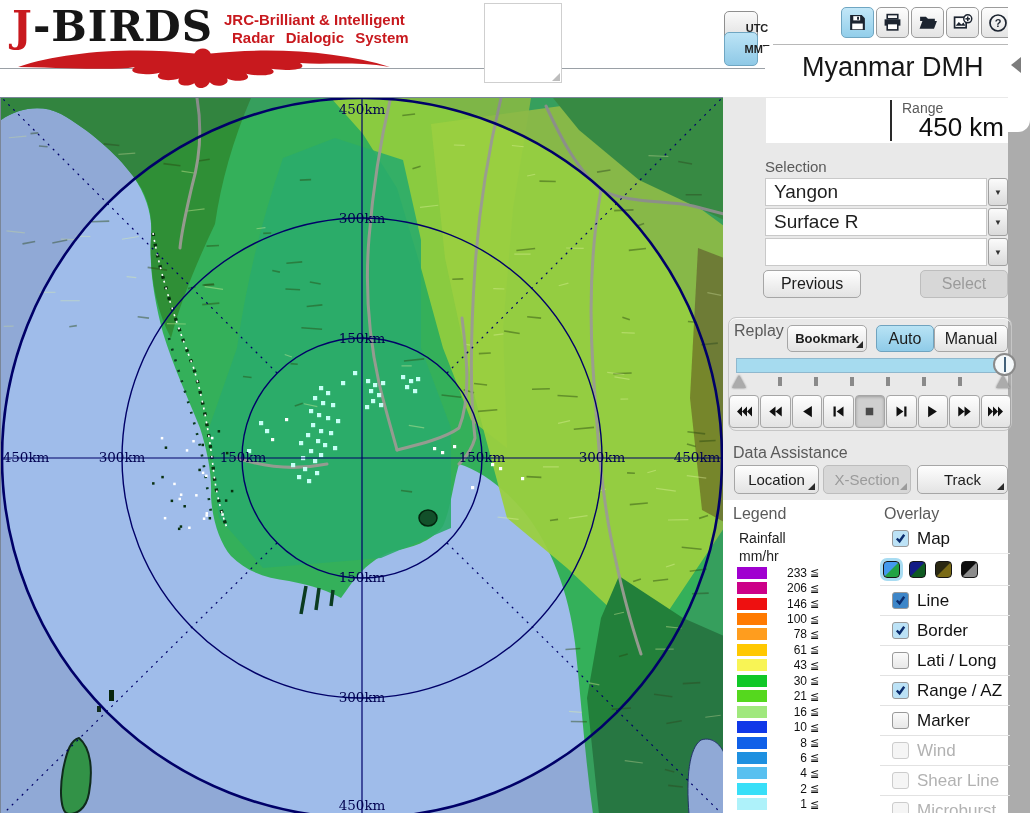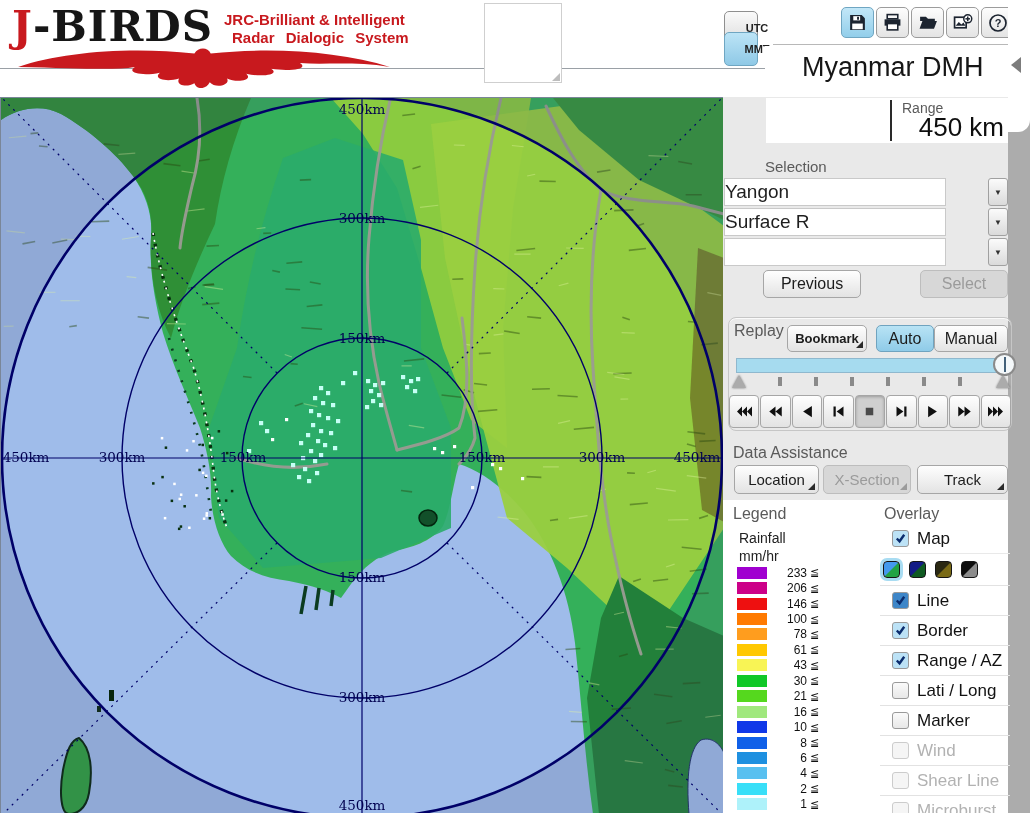--- a/index.html
+++ b/index.html
@@ -43,22 +43,22 @@
       background:linear-gradient(#F8F8F8 20%,#CFCFCF 50%,#EDEDED 80%);box-shadow:inset 0 2px 0 #FFF;cursor:pointer;}
   
   #panel{left:723px;top:97px;width:285px;height:716px;background:#E9E9E9;}
   #panel-white{left:723px;top:500px;width:285px;height:313px;background:#FFF;}
   .lbl{color:#5A5A5A;font-size:15px;}
   #range-box{left:766px;top:98px;width:242px;height:45px;background:#FFF;}
   #range-div{left:890px;top:100px;width:2px;height:41px;background:#2A2A2A;}
   #range-label{left:902px;top:100px;}
   #range-value{left:880px;top:112px;width:124px;text-align:right;font-size:26px;color:#0E0E0E;}
   #selection-label{left:765px;top:158px;}
-  .dd-field{left:724px;width:222px;height:28px;background:#FFF;border:1px solid #C9C9C9;box-sizing:border-box;
-            font-size:19px;color:#1E1E1E;display:flex;align-items:center;cursor:pointer;}
+  .dd-field{left:765px;width:222px;height:28px;background:#FFF;border:1px solid #C9C9C9;box-sizing:border-box;
+            font-size:19px;color:#1E1E1E;display:flex;align-items:center;padding-left:8px;cursor:pointer;}
   .dd-btn{left:988px;width:20px;height:28px;border:1px solid #A0A0A0;border-radius:3px;box-sizing:border-box;
           background:linear-gradient(#FBFBFB,#DADADA);display:flex;align-items:center;justify-content:center;
           font-size:8px;color:#333;cursor:pointer;}
   .btn{border:1px solid #A6A6A6;border-radius:5px;box-sizing:border-box;background:linear-gradient(#FEFEFE,#E3E3E3);
        color:#1C1C1C;display:flex;align-items:center;justify-content:center;cursor:pointer;}
   .btn.blue{background:linear-gradient(#B8E3F5,#8FCBE8);border-color:#6FA3BF;}
   .btn.dis{background:#D7D7D7;color:#9B9B9B;border-color:#BDBDBD;cursor:default;}
   .corner:after{content:"";position:absolute;right:3px;bottom:3px;width:0;height:0;
                 border-left:7px solid transparent;border-bottom:7px solid #2A2A2A;}
   .corner.dis:after{border-bottom-color:#9B9B9B;}
@@ -694,33 +694,33 @@
     </div>
     <div class="orow">
       <span class="ock" style="background: rgb(188, 226, 246);">
         <svg width="13" height="13" viewBox="0 0 14 14">
           <polyline points="3,7 6,10 11,3" fill="none" stroke="#0A2C6E" stroke-width="2.6"></polyline>
         </svg>
       </span>
       <span class="olbl">Border</span>
     </div>
     <div class="orow">
+      <span class="ock"></span>
+      <span class="olbl">Lati / Long</span>
+    </div>
+    <div class="orow">
       <span class="ock" style="background: rgb(188, 226, 246);">
         <svg width="13" height="13" viewBox="0 0 14 14">
           <polyline points="3,7 6,10 11,3" fill="none" stroke="#0A2C6E" stroke-width="2.6"></polyline>
         </svg>
       </span>
       <span class="olbl">Range / AZ</span>
     </div>
     <div class="orow">
       <span class="ock"></span>
-      <span class="olbl">Lati / Long</span>
-    </div>
-    <div class="orow">
-      <span class="ock"></span>
       <span class="olbl">Marker</span>
     </div>
     <div class="orow">
       <span class="ock dis"></span>
       <span class="olbl dis">Wind</span>
     </div>
     <div class="orow">
       <span class="ock dis"></span>
       <span class="olbl dis">Shear Line</span>
     </div>

